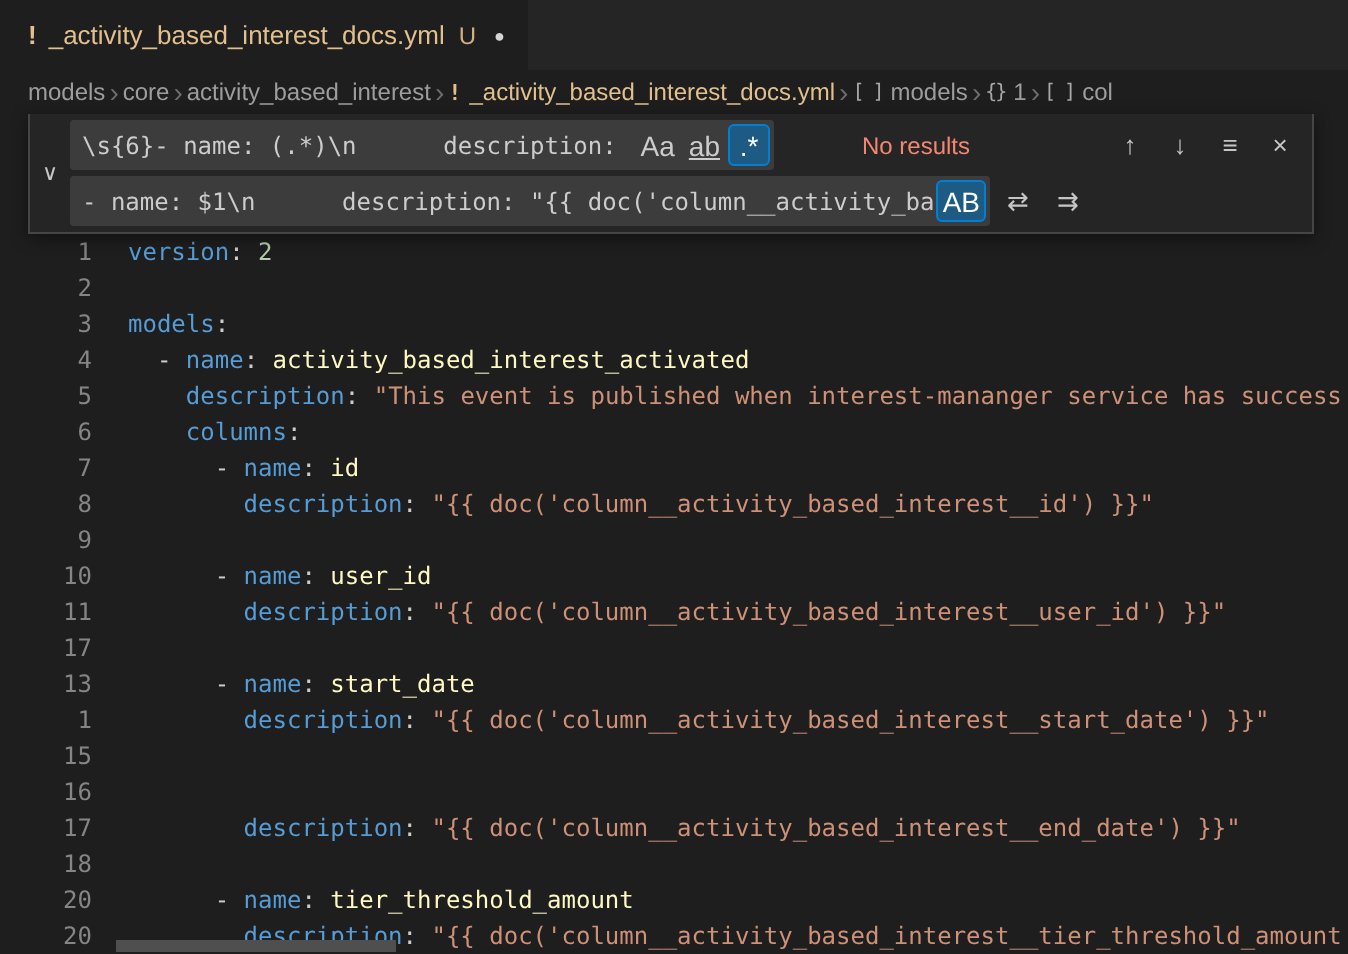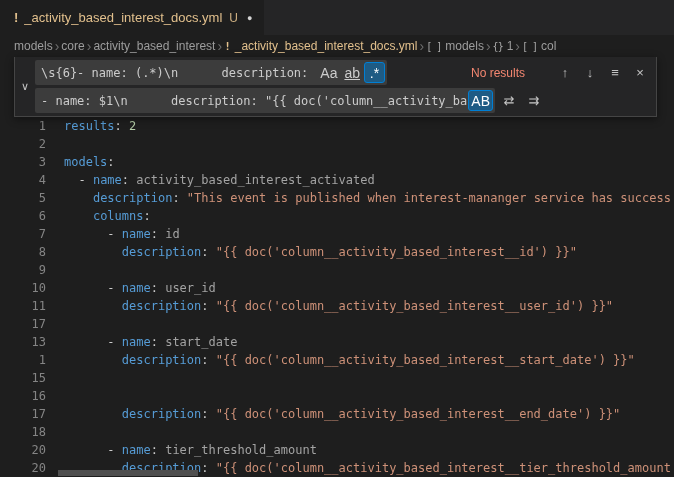--- a/index.html
+++ b/index.html
@@ -32,21 +32,21 @@
   .editor {
     position:absolute; top:57px; left:0; right:0; bottom:0;
     font-family:"DejaVu Sans Mono", monospace; font-size:12px; line-height:18px;
     padding-top:60px; overflow:hidden; background: var(--bg, #1e1e1e);
   }
   .code-line { display:flex; height:18px; white-space:pre; }
   .ln { flex:0 0 46px; width:46px; text-align:right; color: var(--line-num, #858585); user-select:none; }
   .lc { margin-left:18px; white-space:pre; }
   .tk-key   { color: var(--key, #569cd6); }
   .tk-punct { color:#cccccc; }
-  .tk-plain { color:#a3a3a3; }
+  .tk-plain { color:#fef9c3; }
   .tk-str   { color: var(--str, #ce9178); }
   .tk-num   { color: var(--num, #b5cea8); }
 
   .hscroll { position:absolute; left:52px; right:14px; bottom:0; height:8px; }
   .hthumb { position:absolute; left:6px; top:1px; bottom:1px; width:140px; background:#4f4f4f; }
 
   
   .find-widget {
     position:absolute; top:57px; left:14px; width:643px;
     background: var(--panel, #252526);
@@ -65,21 +65,21 @@
   .find-input { width:352px; }
   .replace-input { width:460px; }
   .fw-text { flex:1; overflow:hidden; white-space:pre; }
   .fw-opt {
     flex:0 0 auto; min-width:21px; height:21px; display:flex; align-items:center; justify-content:center;
     border-radius:3px; font-size:14px; color:#cccccc; margin-left:1px; cursor:pointer;
     border:1px solid transparent; font-family:"Liberation Sans", sans-serif; padding:0 2px;
   }
   .fw-opt.opt-ww { text-decoration: underline; }
   .fw-opt.active { background: var(--opt-active-bg, #1e5b84); border-color: var(--opt-active-border, #007fd4); color:#ffffff; }
-  .no-results { color: var(--no-results, #f48771); font-size:12px; margin-left:84px; white-space:nowrap; }
+  .no-results { color: var(--no-results, #f48771); font-size:12px; margin-left:44px; white-space:nowrap; }
   .spacer { flex:1; }
   .fw-btn { width:22px; height:22px; display:flex; align-items:center; justify-content:center; color:#c5c5c5; border-radius:4px; margin-left:3px; font-size:13px; cursor:pointer; }
 </style>
 </head>
 <body>
 
 <div class="window">
 
   <div class="tabbar">
     <div class="tab">
@@ -119,21 +119,21 @@
       </span>
       <span class="bc-sep">›</span>
       <span class="bc-item">
         <span class="bc-icon bc-icon-array">[ ]</span>
         <span>col</span>
       </span>
     </div>
 
   <div class="editor">
     <div id="code-lines">
-        <div class="code-line"><span class="ln">1</span><span class="lc"><span class="tk-key">results</span><span class="tk-punct">: </span><span class="tk-num">2</span></span></div>
+        <div class="code-line"><span class="ln">1</span><span class="lc"><span class="tk-key">version</span><span class="tk-punct">: </span><span class="tk-num">2</span></span></div>
         <div class="code-line"><span class="ln">2</span><span class="lc"></span></div>
         <div class="code-line"><span class="ln">3</span><span class="lc"><span class="tk-key">models</span><span class="tk-punct">:</span></span></div>
         <div class="code-line"><span class="ln">4</span><span class="lc"><span class="tk-punct">  - </span><span class="tk-key">name</span><span class="tk-punct">: </span><span class="tk-plain">activity_based_interest_activated</span></span></div>
         <div class="code-line"><span class="ln">5</span><span class="lc"><span class="tk-punct">    </span><span class="tk-key">description</span><span class="tk-punct">: </span><span class="tk-str">"This event is published when interest-mananger service has success</span></span></div>
         <div class="code-line"><span class="ln">6</span><span class="lc"><span class="tk-punct">    </span><span class="tk-key">columns</span><span class="tk-punct">:</span></span></div>
         <div class="code-line"><span class="ln">7</span><span class="lc"><span class="tk-punct">      - </span><span class="tk-key">name</span><span class="tk-punct">: </span><span class="tk-plain">id</span></span></div>
         <div class="code-line"><span class="ln">8</span><span class="lc"><span class="tk-punct">        </span><span class="tk-key">description</span><span class="tk-punct">: </span><span class="tk-str">"{{ doc('column__activity_based_interest__id') }}"</span></span></div>
         <div class="code-line"><span class="ln">9</span><span class="lc"></span></div>
         <div class="code-line"><span class="ln">10</span><span class="lc"><span class="tk-punct">      - </span><span class="tk-key">name</span><span class="tk-punct">: </span><span class="tk-plain">user_id</span></span></div>
         <div class="code-line"><span class="ln">11</span><span class="lc"><span class="tk-punct">        </span><span class="tk-key">description</span><span class="tk-punct">: </span><span class="tk-str">"{{ doc('column__activity_based_interest__user_id') }}"</span></span></div>

